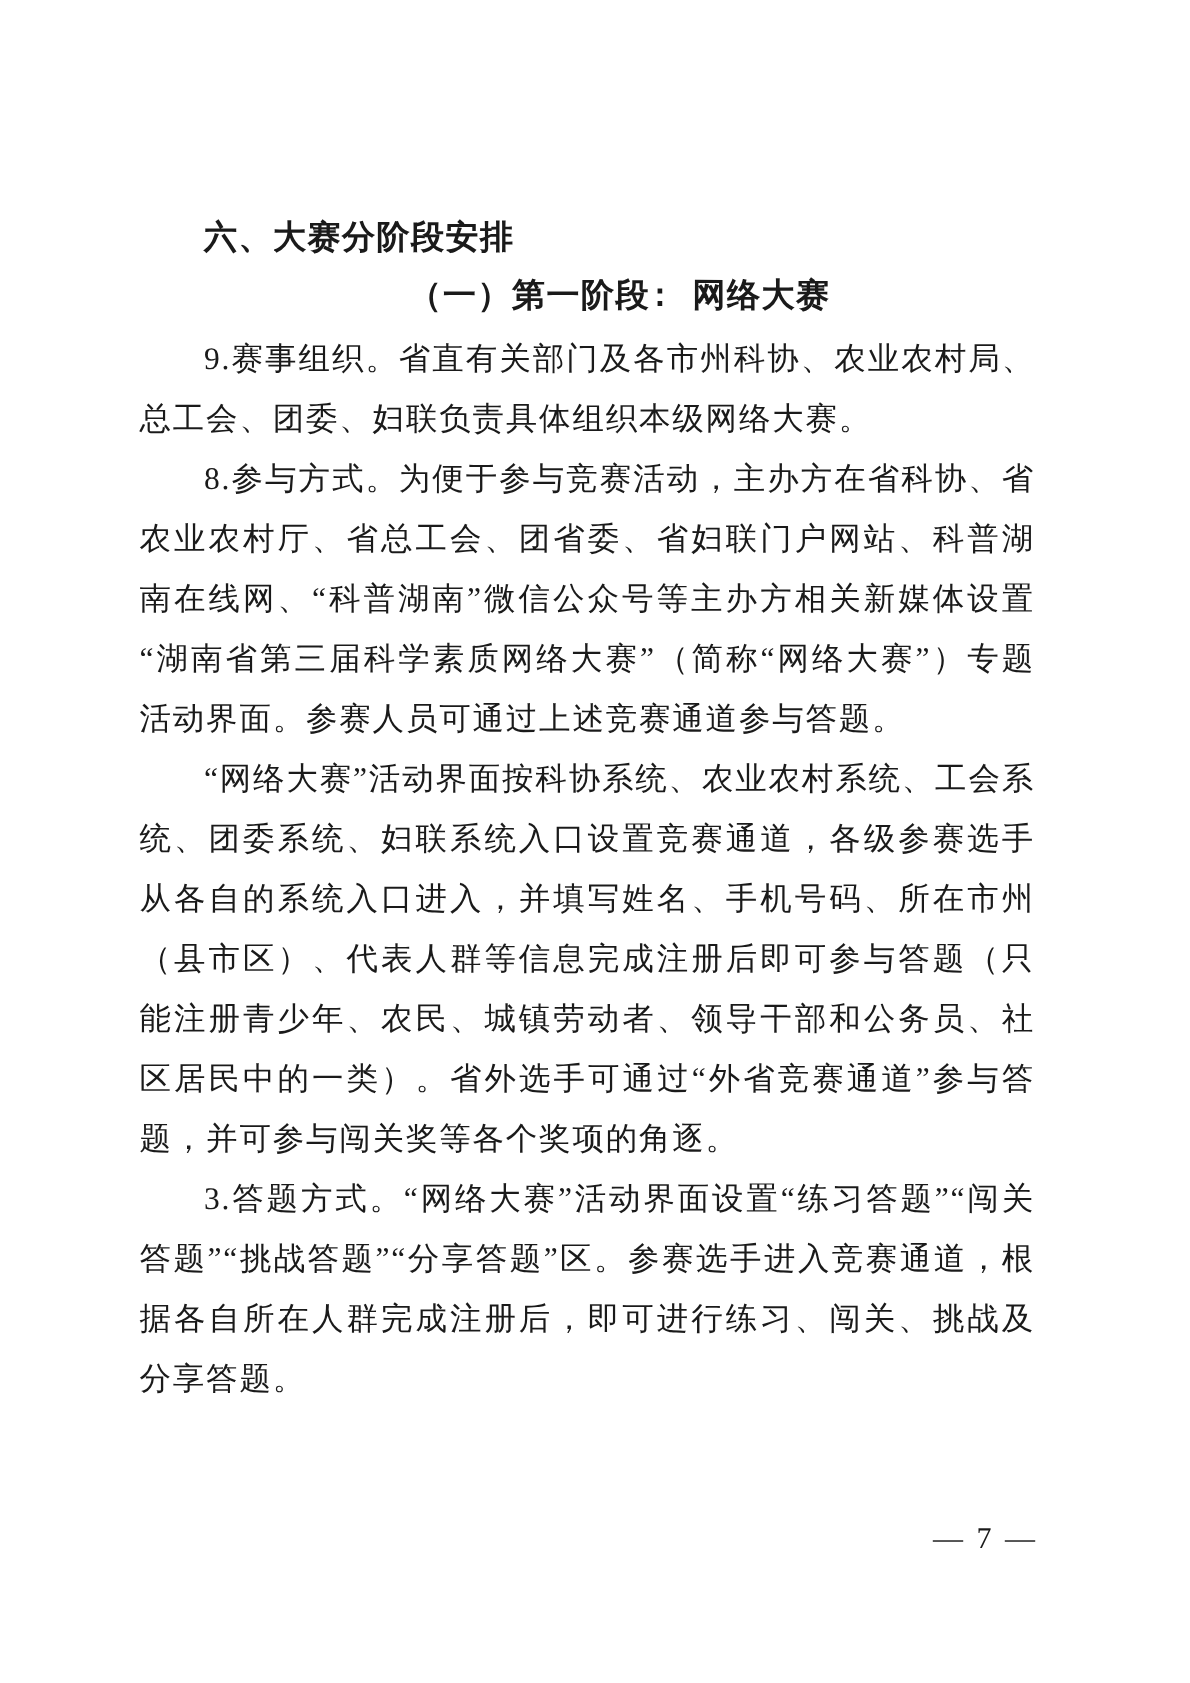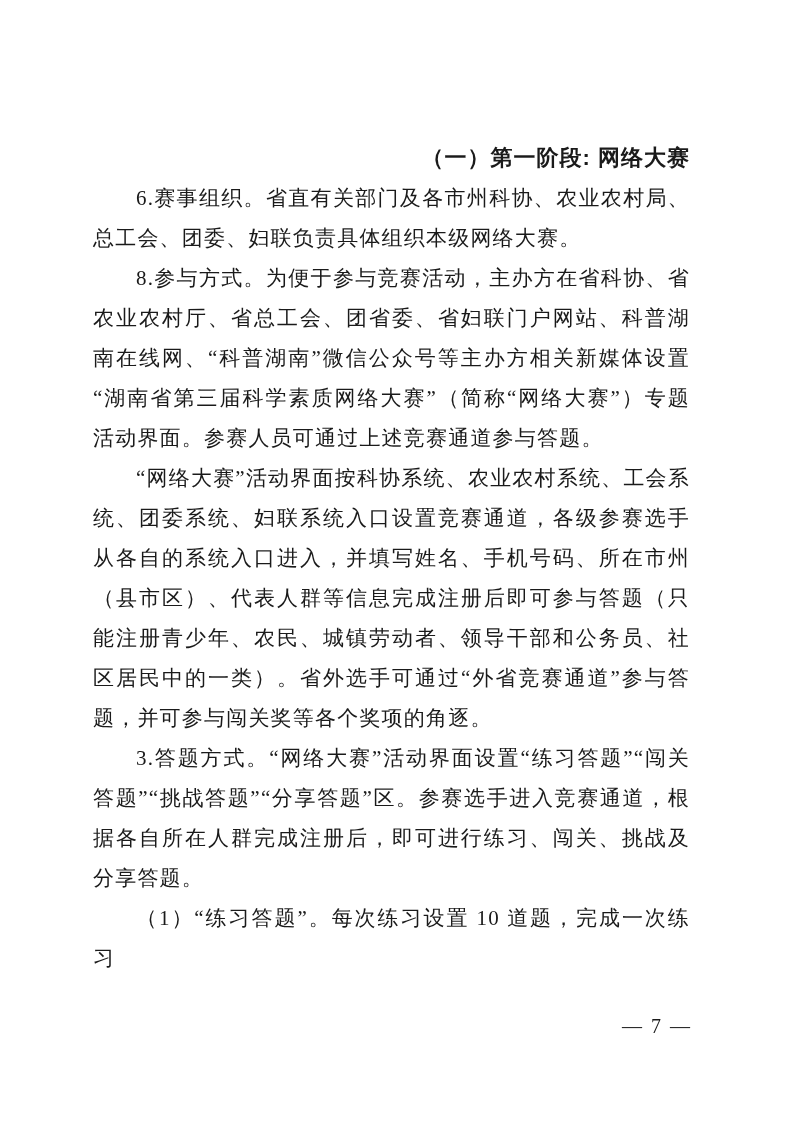--- a/index.html
+++ b/index.html
@@ -37,28 +37,28 @@
     font-family: "Liberation Sans", "DejaVu Sans", sans-serif;
     font-size: 22px;
     font-weight: 700;
     line-height: 41px;
     text-indent: 43px;
     letter-spacing: 1px;
     margin: 0;
     text-align: left;
   }
   .h2 {
-    font-family: Liberation Sans, sans-serif;
+    font-family: Liberation Mono, monospace;
     font-size: 22px;
     font-weight: 700;
     line-height: 41px;
     text-indent: 43px;
     letter-spacing: 1px;
     margin: 0;
-    text-align: right;
+    text-align: center;
   }
   .para {
     margin: 0;
     text-indent: 43px;
   }
   .page-number {
     position: absolute;
     top: 1014px;
     right: 101px;
     font-size: 20px;
@@ -66,22 +66,22 @@
     letter-spacing: 2px;
     color: #1a1a1a;
     white-space: nowrap;
   }
 </style>
 </head>
 <body>
 
 <div class="page">
   <div class="doc-body">
+    <div class="h1">六、大赛分阶段安排</div>
     <div class="h2">（一）第一阶段: 网络大赛</div>
-    <p class="para">6.赛事组织。省直有关部门及各市州科协、农业农村局、总工会、团委、妇联负责具体组织本级网络大赛。</p>
+    <p class="para">9.赛事组织。省直有关部门及各市州科协、农业农村局、总工会、团委、妇联负责具体组织本级网络大赛。</p>
     <p class="para">8.参与方式。为便于参与竞赛活动，主办方在省科协、省农业农村厅、省总工会、团省委、省妇联门户网站、科普湖南在线网、“科普湖南”微信公众号等主办方相关新媒体设置“湖南省第三届科学素质网络大赛”（简称“网络大赛”）专题活动界面。参赛人员可通过上述竞赛通道参与答题。</p>
     <p class="para">“网络大赛”活动界面按科协系统、农业农村系统、工会系统、团委系统、妇联系统入口设置竞赛通道，各级参赛选手从各自的系统入口进入，并填写姓名、手机号码、所在市州（县市区）、代表人群等信息完成注册后即可参与答题（只能注册青少年、农民、城镇劳动者、领导干部和公务员、社区居民中的一类）。省外选手可通过“外省竞赛通道”参与答题，并可参与闯关奖等各个奖项的角逐。</p>
     <p class="para">3.答题方式。“网络大赛”活动界面设置“练习答题”“闯关答题”“挑战答题”“分享答题”区。参赛选手进入竞赛通道，根据各自所在人群完成注册后，即可进行练习、闯关、挑战及分享答题。</p>
-    <p class="para">（1）“练习答题”。每次练习设置 10 道题，完成一次练习</p>
   </div>
 
   <div class="page-number">— 7 —</div>
 </div>
 
 </body></html>

